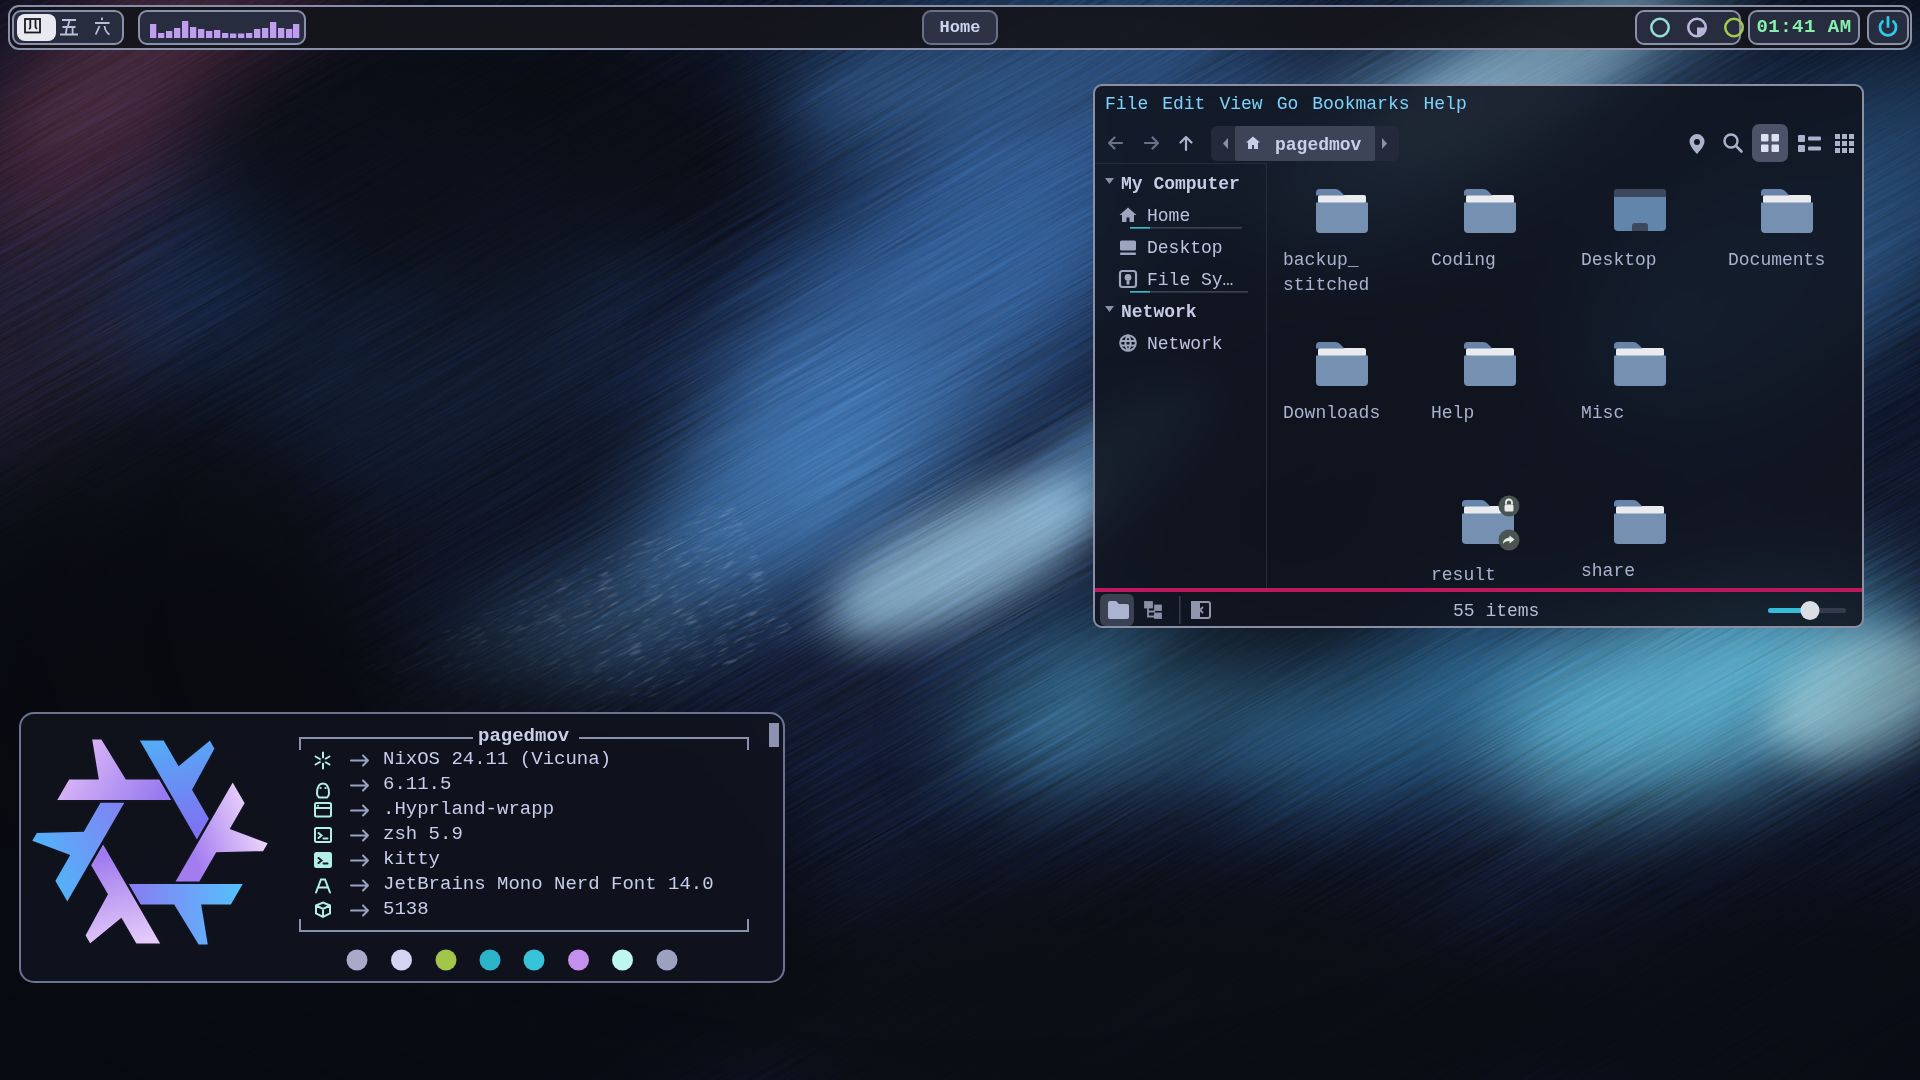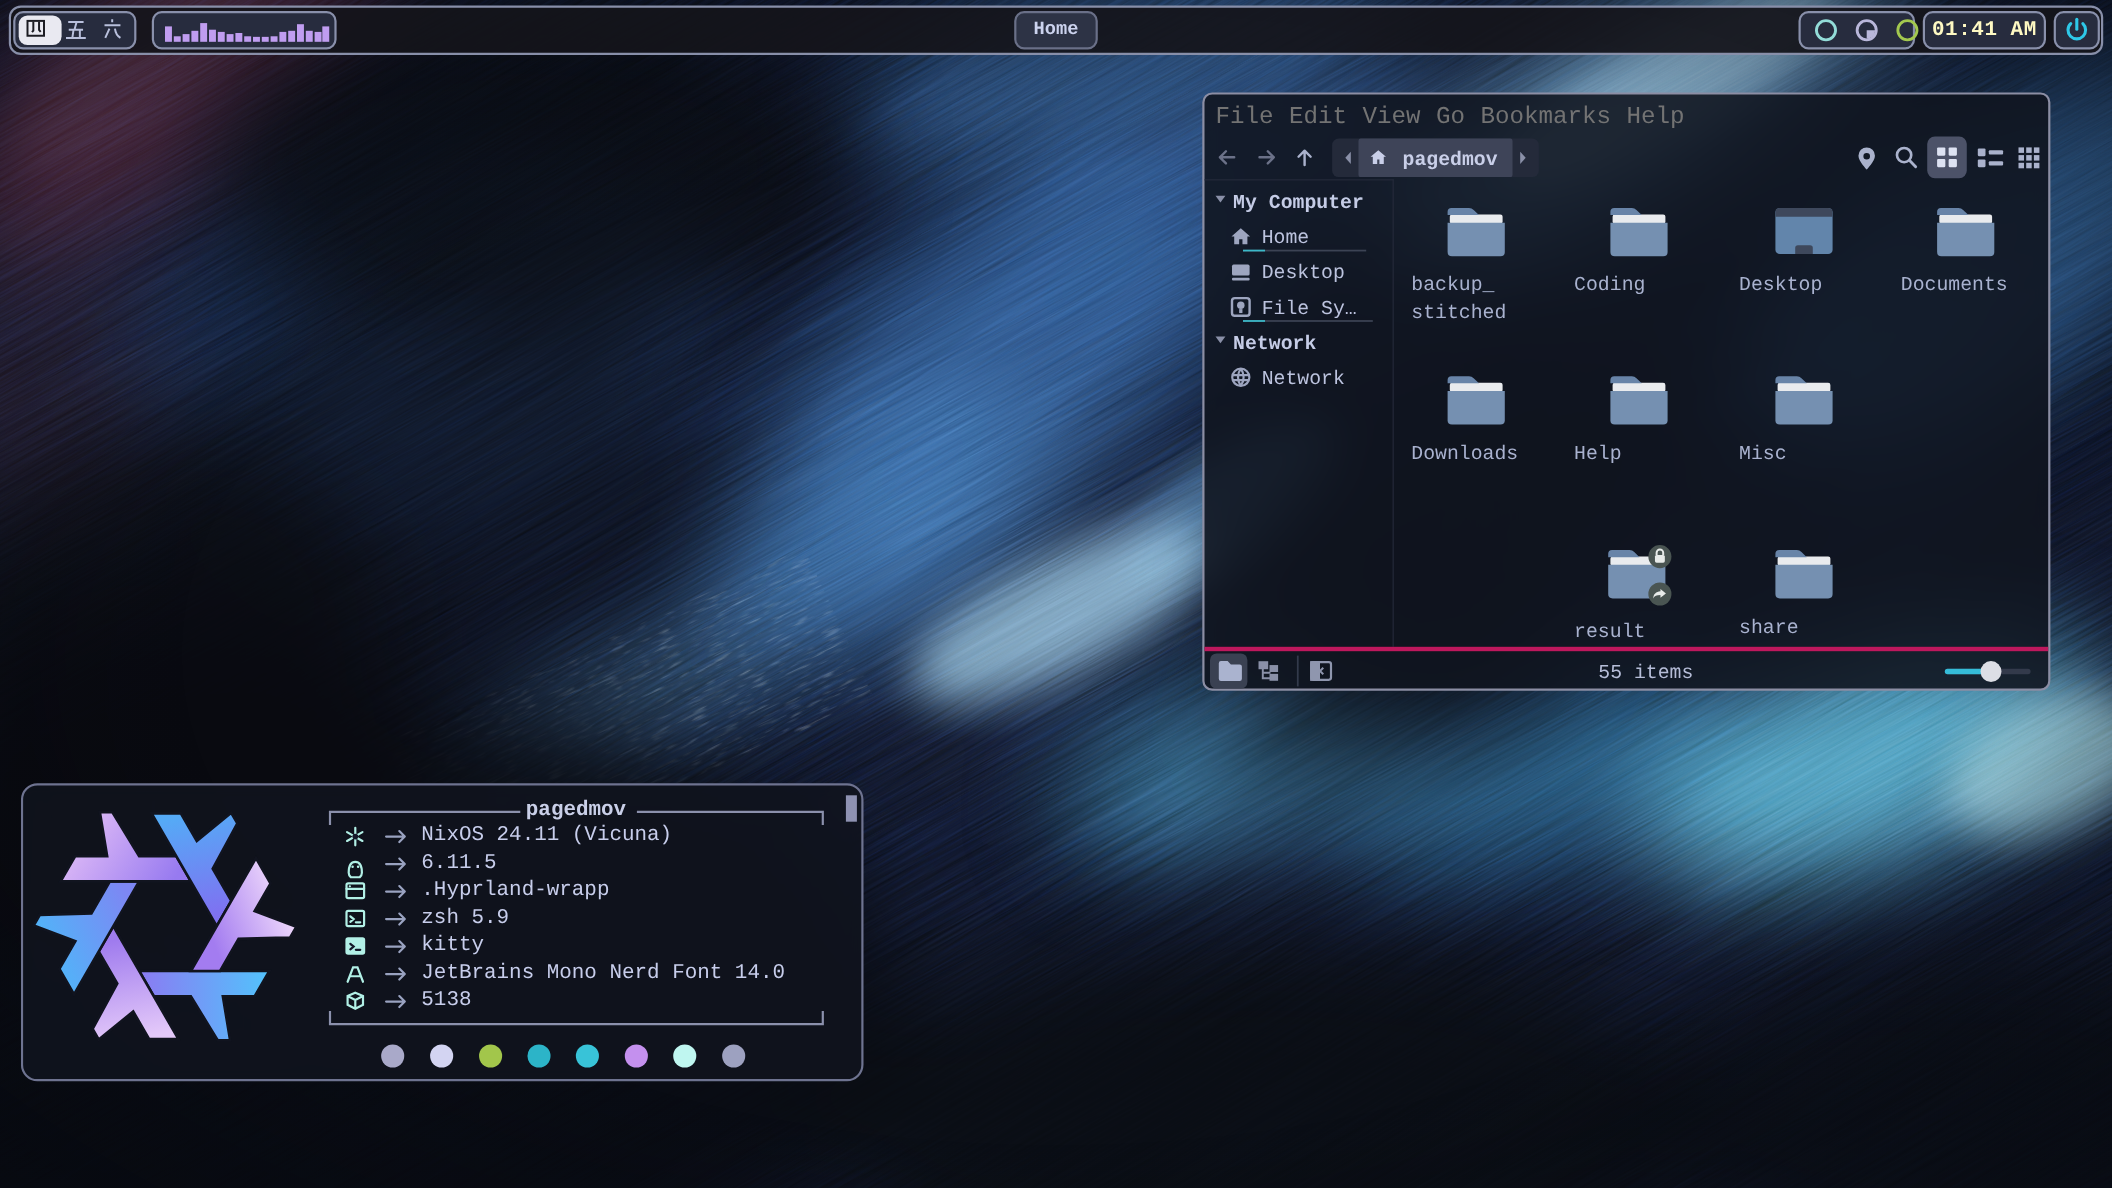--- a/index.html
+++ b/index.html
@@ -12,28 +12,28 @@
 .wdg { position:absolute; top:3px; height:35px; background:#272c3e;
   border:2px solid #8990ab; border-radius:9px; }
 #ws { left:2px; width:112px; }
 #ws .act { position:absolute; left:3px; top:2px; width:39px; height:27px;
   background:#e9e9f1; border-radius:8px; }
 #viz { left:128px; width:168px; }
 #home-b { position:absolute; left:912px; top:3px; width:76px; height:35px;
   background:#2d3345; border:2px solid #6a7088; border-radius:9px;
   color:#ccd3ee; font-size:17px; font-weight:bold; text-align:center; line-height:31px; }
 #circ { left:1625px; width:106px; }
-#clock { left:1738px; width:112px; color:#fef9c3; font-size:19px; font-weight:bold;
+#clock { left:1738px; width:112px; color:#86efac; font-size:19px; font-weight:bold;
   text-align:center; line-height:31px; letter-spacing:0.5px; }
 #pwr { left:1857px; width:42px; }
 
 #fm { position:absolute; left:1093px; top:84px; width:771px; height:544px;
   background:rgba(16,20,31,0.88); backdrop-filter:blur(7px); border:2px solid #8c8ea4; border-radius:9px;
   color:#b9c0dc; }
-#fm .menu { position:absolute; top:8px; left:10px; font-size:22px; color:#737373; }
+#fm .menu { position:absolute; top:8px; left:10px; font-size:18px; color:#7dd3fc; }
 #fm .menu span { margin-right:14px; }
 #fm .tbar { position:absolute; top:36px; left:0; width:767px; height:42px; }
 #fm .side { position:absolute; top:77px; left:0; width:172px; height:425px;
   border-top:1px solid #262c3b; border-right:1px solid #262c3b; font-size:17.5px; }
 #fm .view { position:absolute; top:78px; left:173px; width:594px; height:424px; }
 #fm .sbar { position:absolute; top:502px; left:0; width:767px; height:38px;
   border-top:4px solid #be185d; font-size:17.5px; }
 .fitem { position:absolute; width:118px; text-align:left; color:#a9b2cf;
   font-size:18px; line-height:25px; }
 .fitem svg { display:block; margin:0 auto 12px; }

